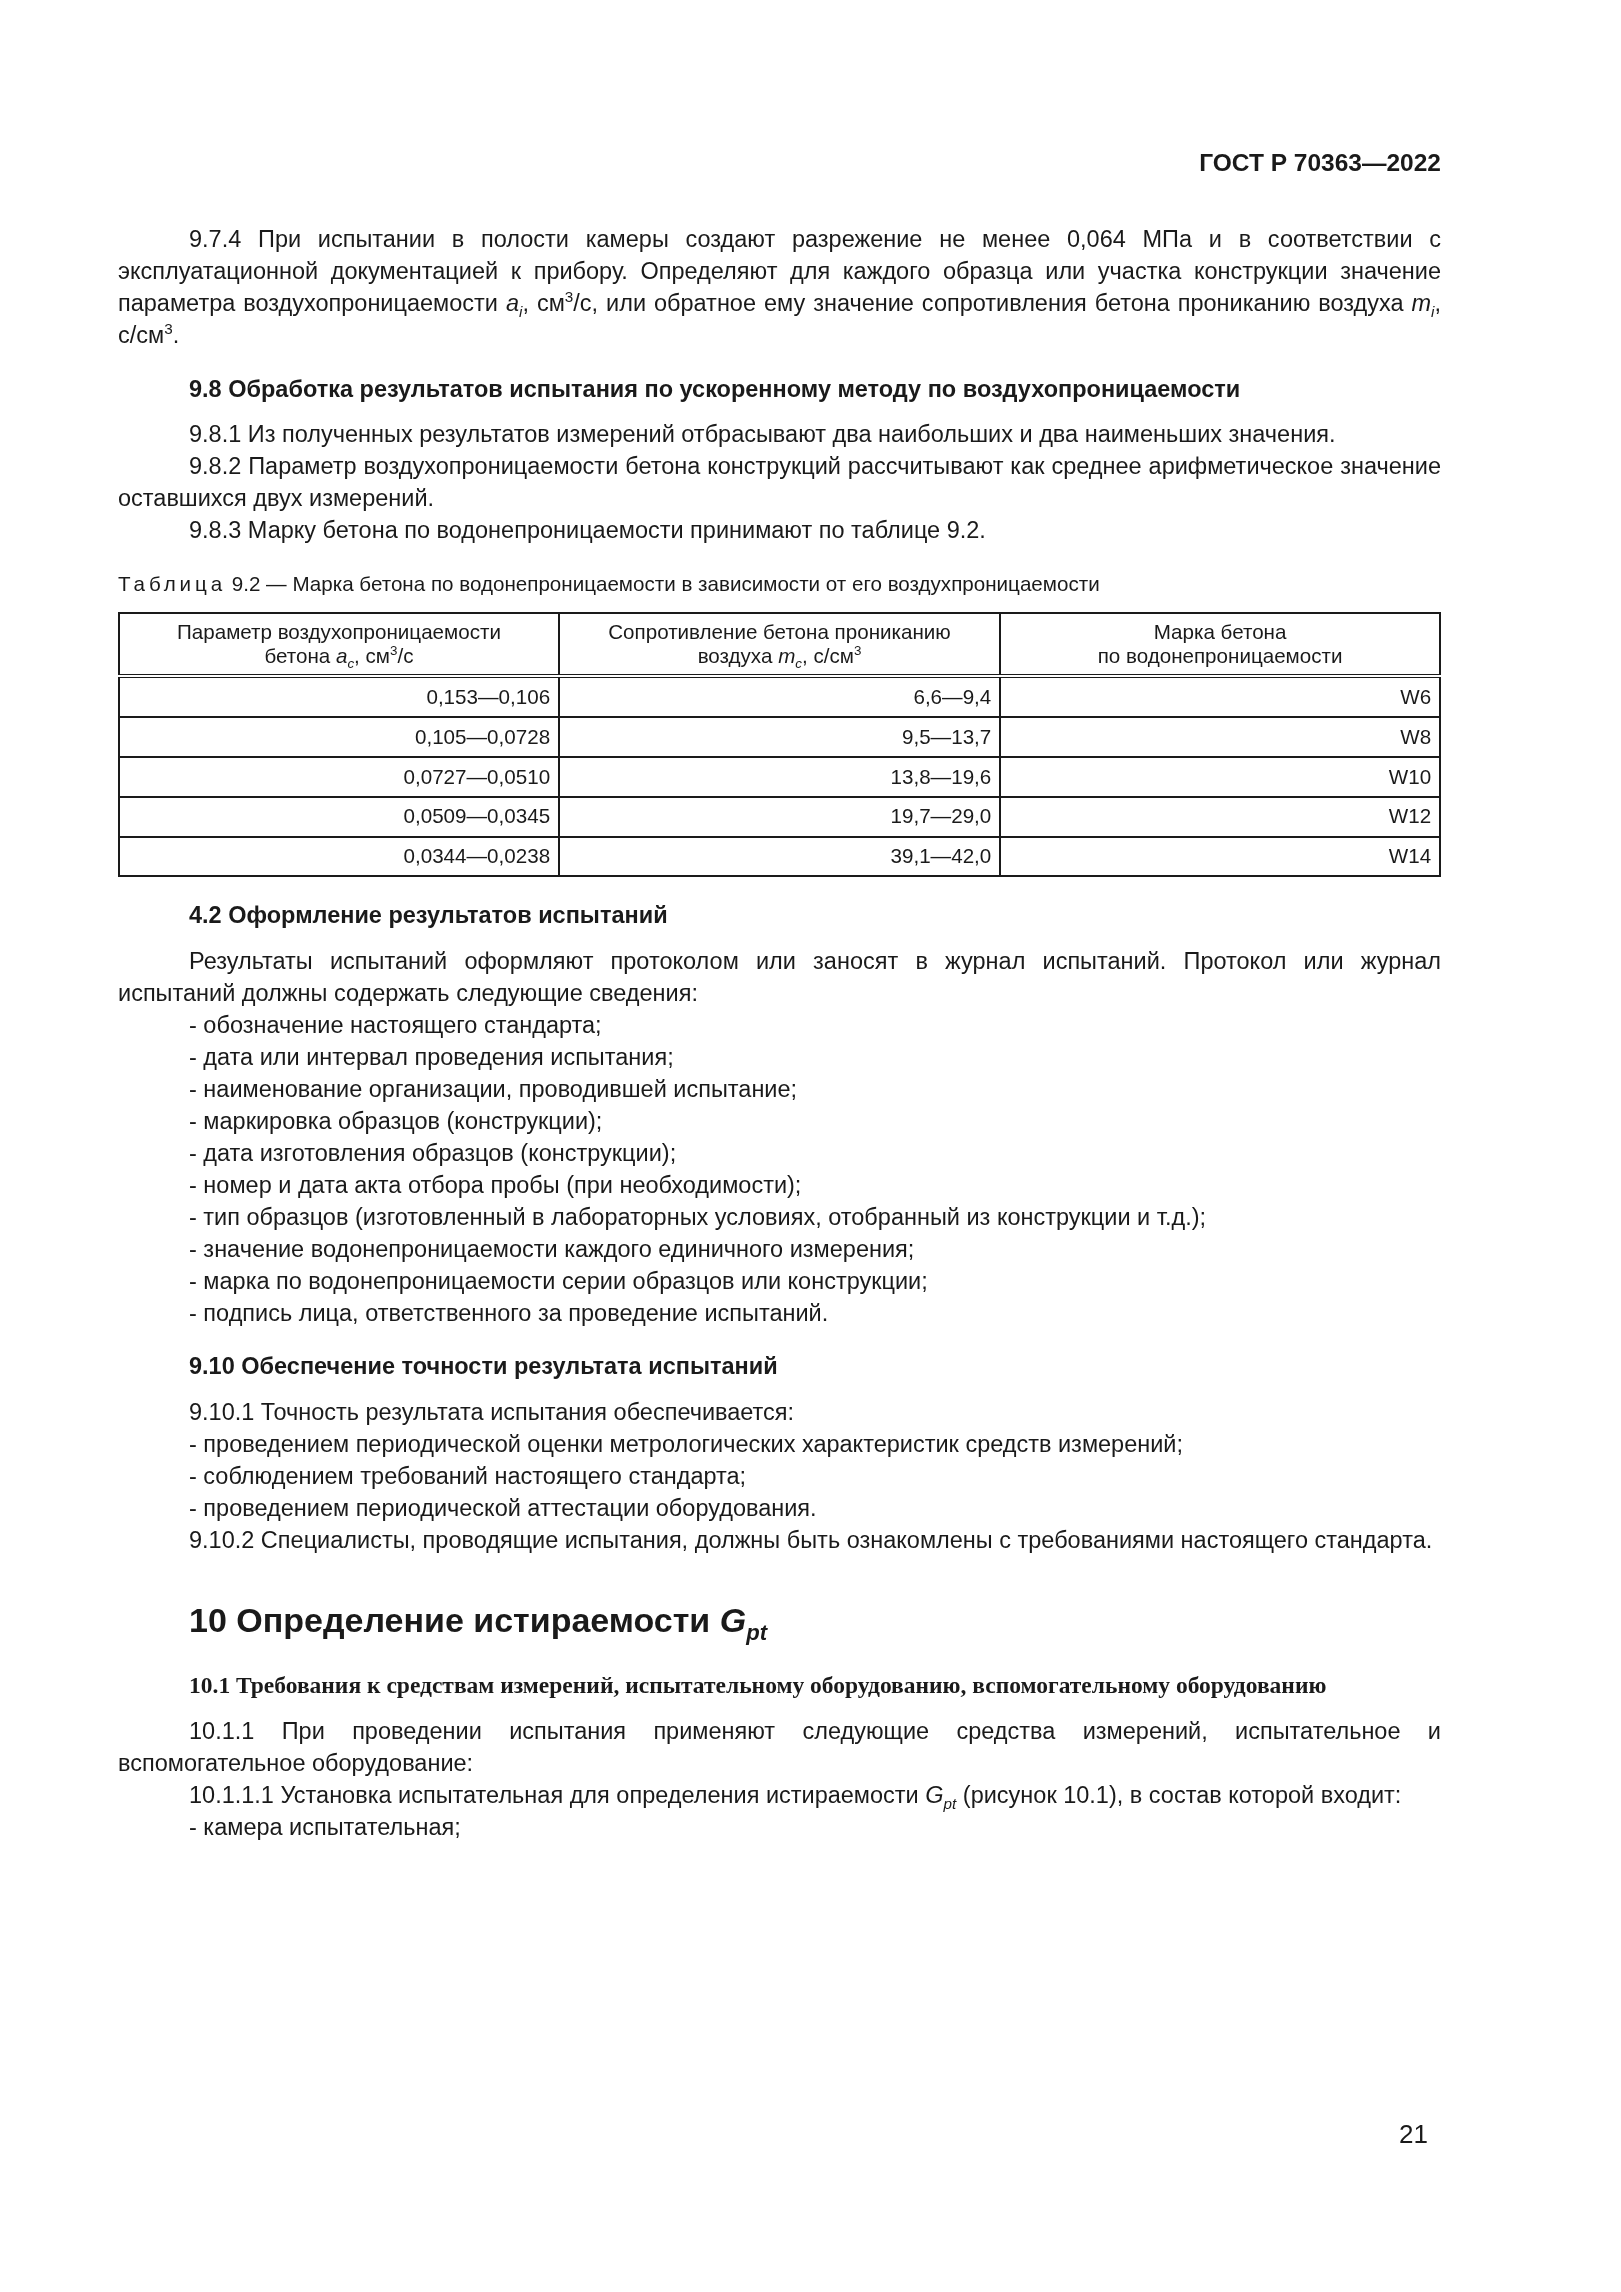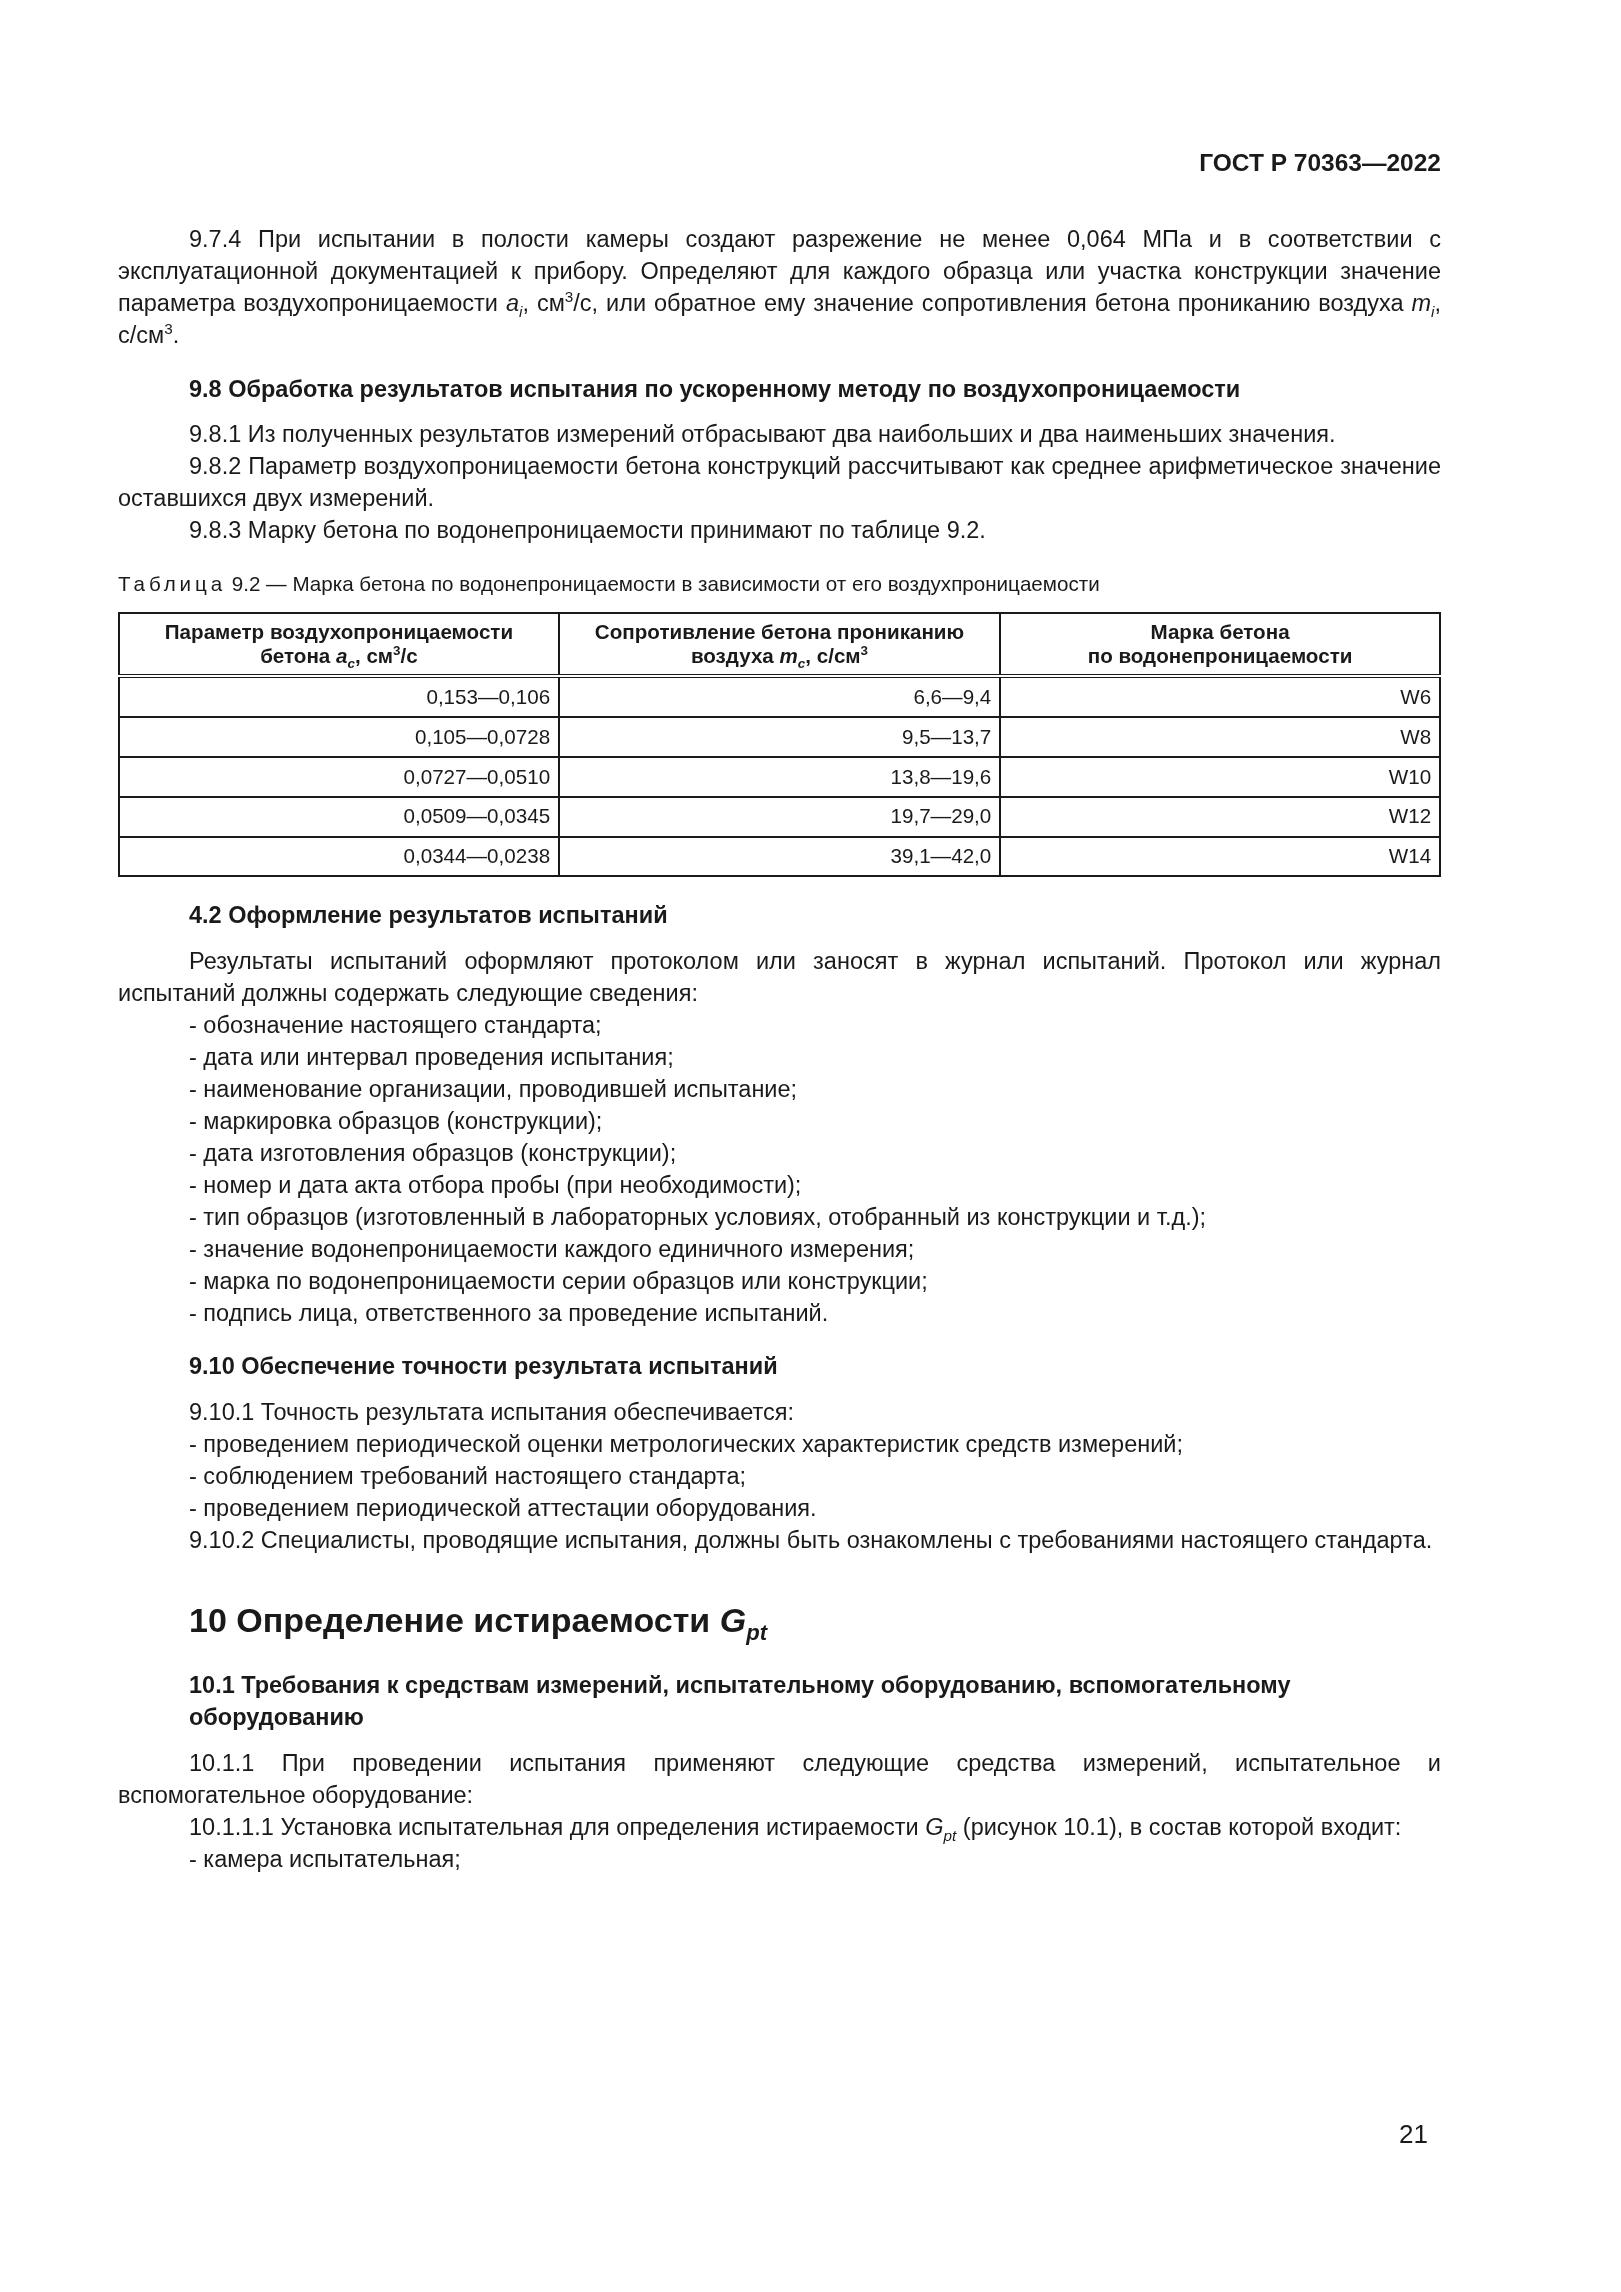--- a/index.html
+++ b/index.html
@@ -9,21 +9,21 @@
   .header { position: absolute; right: 0; top: 149px; font-weight: bold; font-size: 24.5px; }
   .content { position: absolute; left: 0; top: 223px; width: 1323px; font-size: 23.5px; line-height: 32px; }
   p { margin: 0; text-align: justify; }
   .ind { text-indent: 71px; }
   .li { padding-left: 71px; }
   h3 { font-size: 23.5px; font-weight: bold; margin: 21.6px 0 13.7px 71px; line-height: 32px; }
   h2 { font-size: 34px; font-weight: bold; margin: 45px 0 29px 71px; line-height: 39px; }
   .caption { font-size: 20.6px; margin: 21.6px 0 11.8px 0; }
   .caption .sp { letter-spacing: 3.9px; }
   table { width: 100%; border-collapse: collapse; font-size: 20.6px; line-height: 24.5px; }
-  th { font-weight: bold; padding: 5.9px 7.8px; border: 2px solid #1a1a1a; border-bottom: 4.9px double #1a1a1a; }
+  th { font-weight: normal; padding: 5.9px 7.8px; border: 2px solid #1a1a1a; border-bottom: 4.9px double #1a1a1a; }
   td { text-align: right; padding: 3.9px 7.8px; border: 2px solid #1a1a1a; height: 30px; }
   th:nth-child(1), td:nth-child(1) { width: 33.3%; }
   th:nth-child(2), td:nth-child(2) { width: 33.4%; }
   .pagenum { position: absolute; right: 13px; top: 2119px; font-size: 26px; }
   i { font-style: italic; }
   sup { font-size: 65%; vertical-align: super; line-height: 0; }
   sub { font-size: 65%; vertical-align: sub; line-height: 0; }
 </style>
 </head>
 <body>
@@ -91,21 +91,21 @@
     <p class="li">- подпись лица, ответственного за проведение испытаний.</p>
 
     <h3>9.10 Обеспечение точности результата испытаний</h3>
     <p class="ind">9.10.1 Точность результата испытания обеспечивается:</p>
     <p class="li">- проведением периодической оценки метрологических характеристик средств измерений;</p>
     <p class="li">- соблюдением требований настоящего стандарта;</p>
     <p class="li">- проведением периодической аттестации оборудования.</p>
     <p class="ind">9.10.2 Специалисты, проводящие испытания, должны быть ознакомлены с требованиями настоящего стандарта.</p>
 
     <h2><span>10 Определение истираемости </span><i>G</i><sub><i>pt</i></sub></h2>
-    <h3 style="margin-top:0;">10.1 Требования к средствам измерений, испытательному оборудованию, вспомогательному оборудованию</h3>
+    <h3 style="margin-top:0;font-family:Liberation Serif, serif;">10.1 Требования к средствам измерений, испытательному оборудованию, вспомогательному оборудованию</h3>
     <p class="ind">10.1.1 При проведении испытания применяют следующие средства измерений, испытательное и вспомогательное оборудование:</p>
     <p class="ind"><span>10.1.1.1 Установка испытательная для определения истираемости </span><i>G</i><sub><i>pt</i></sub><span> (рисунок 10.1), в состав которой входит:</span></p>
     <p class="li">- камера испытательная;</p>
   </div>
 
   <div class="pagenum">21</div>
 </div>
 
 
 </body></html>

